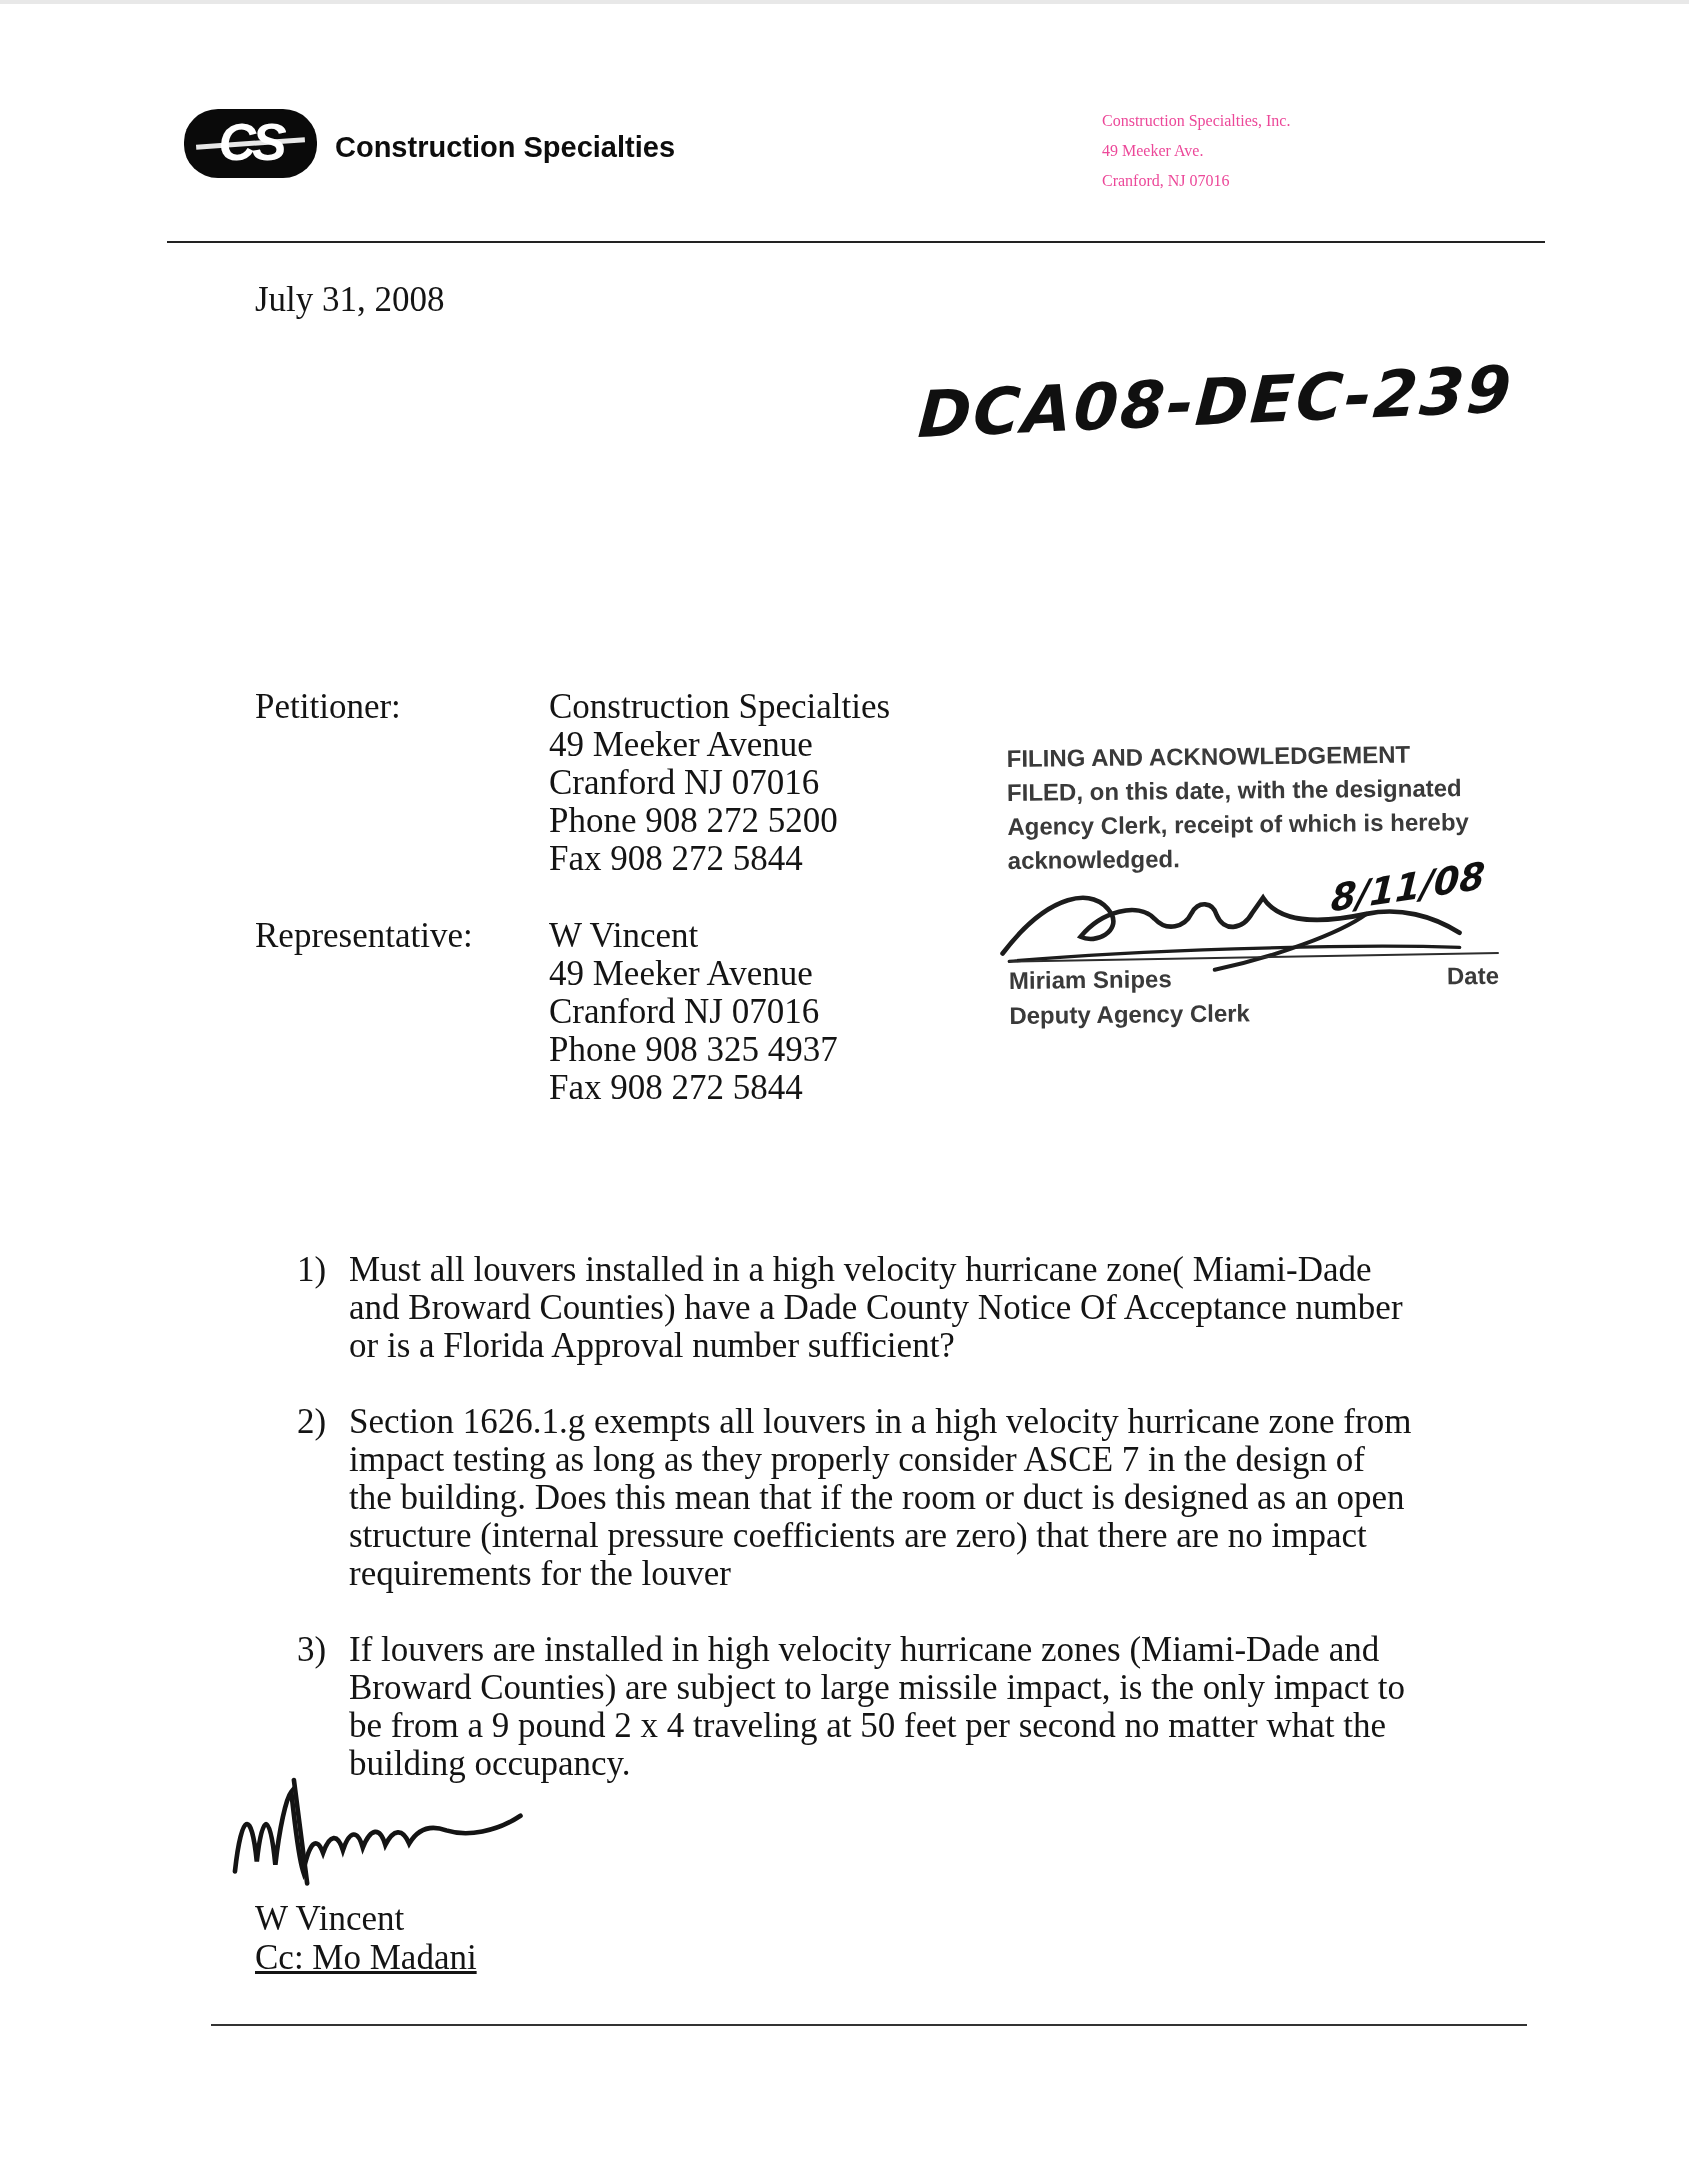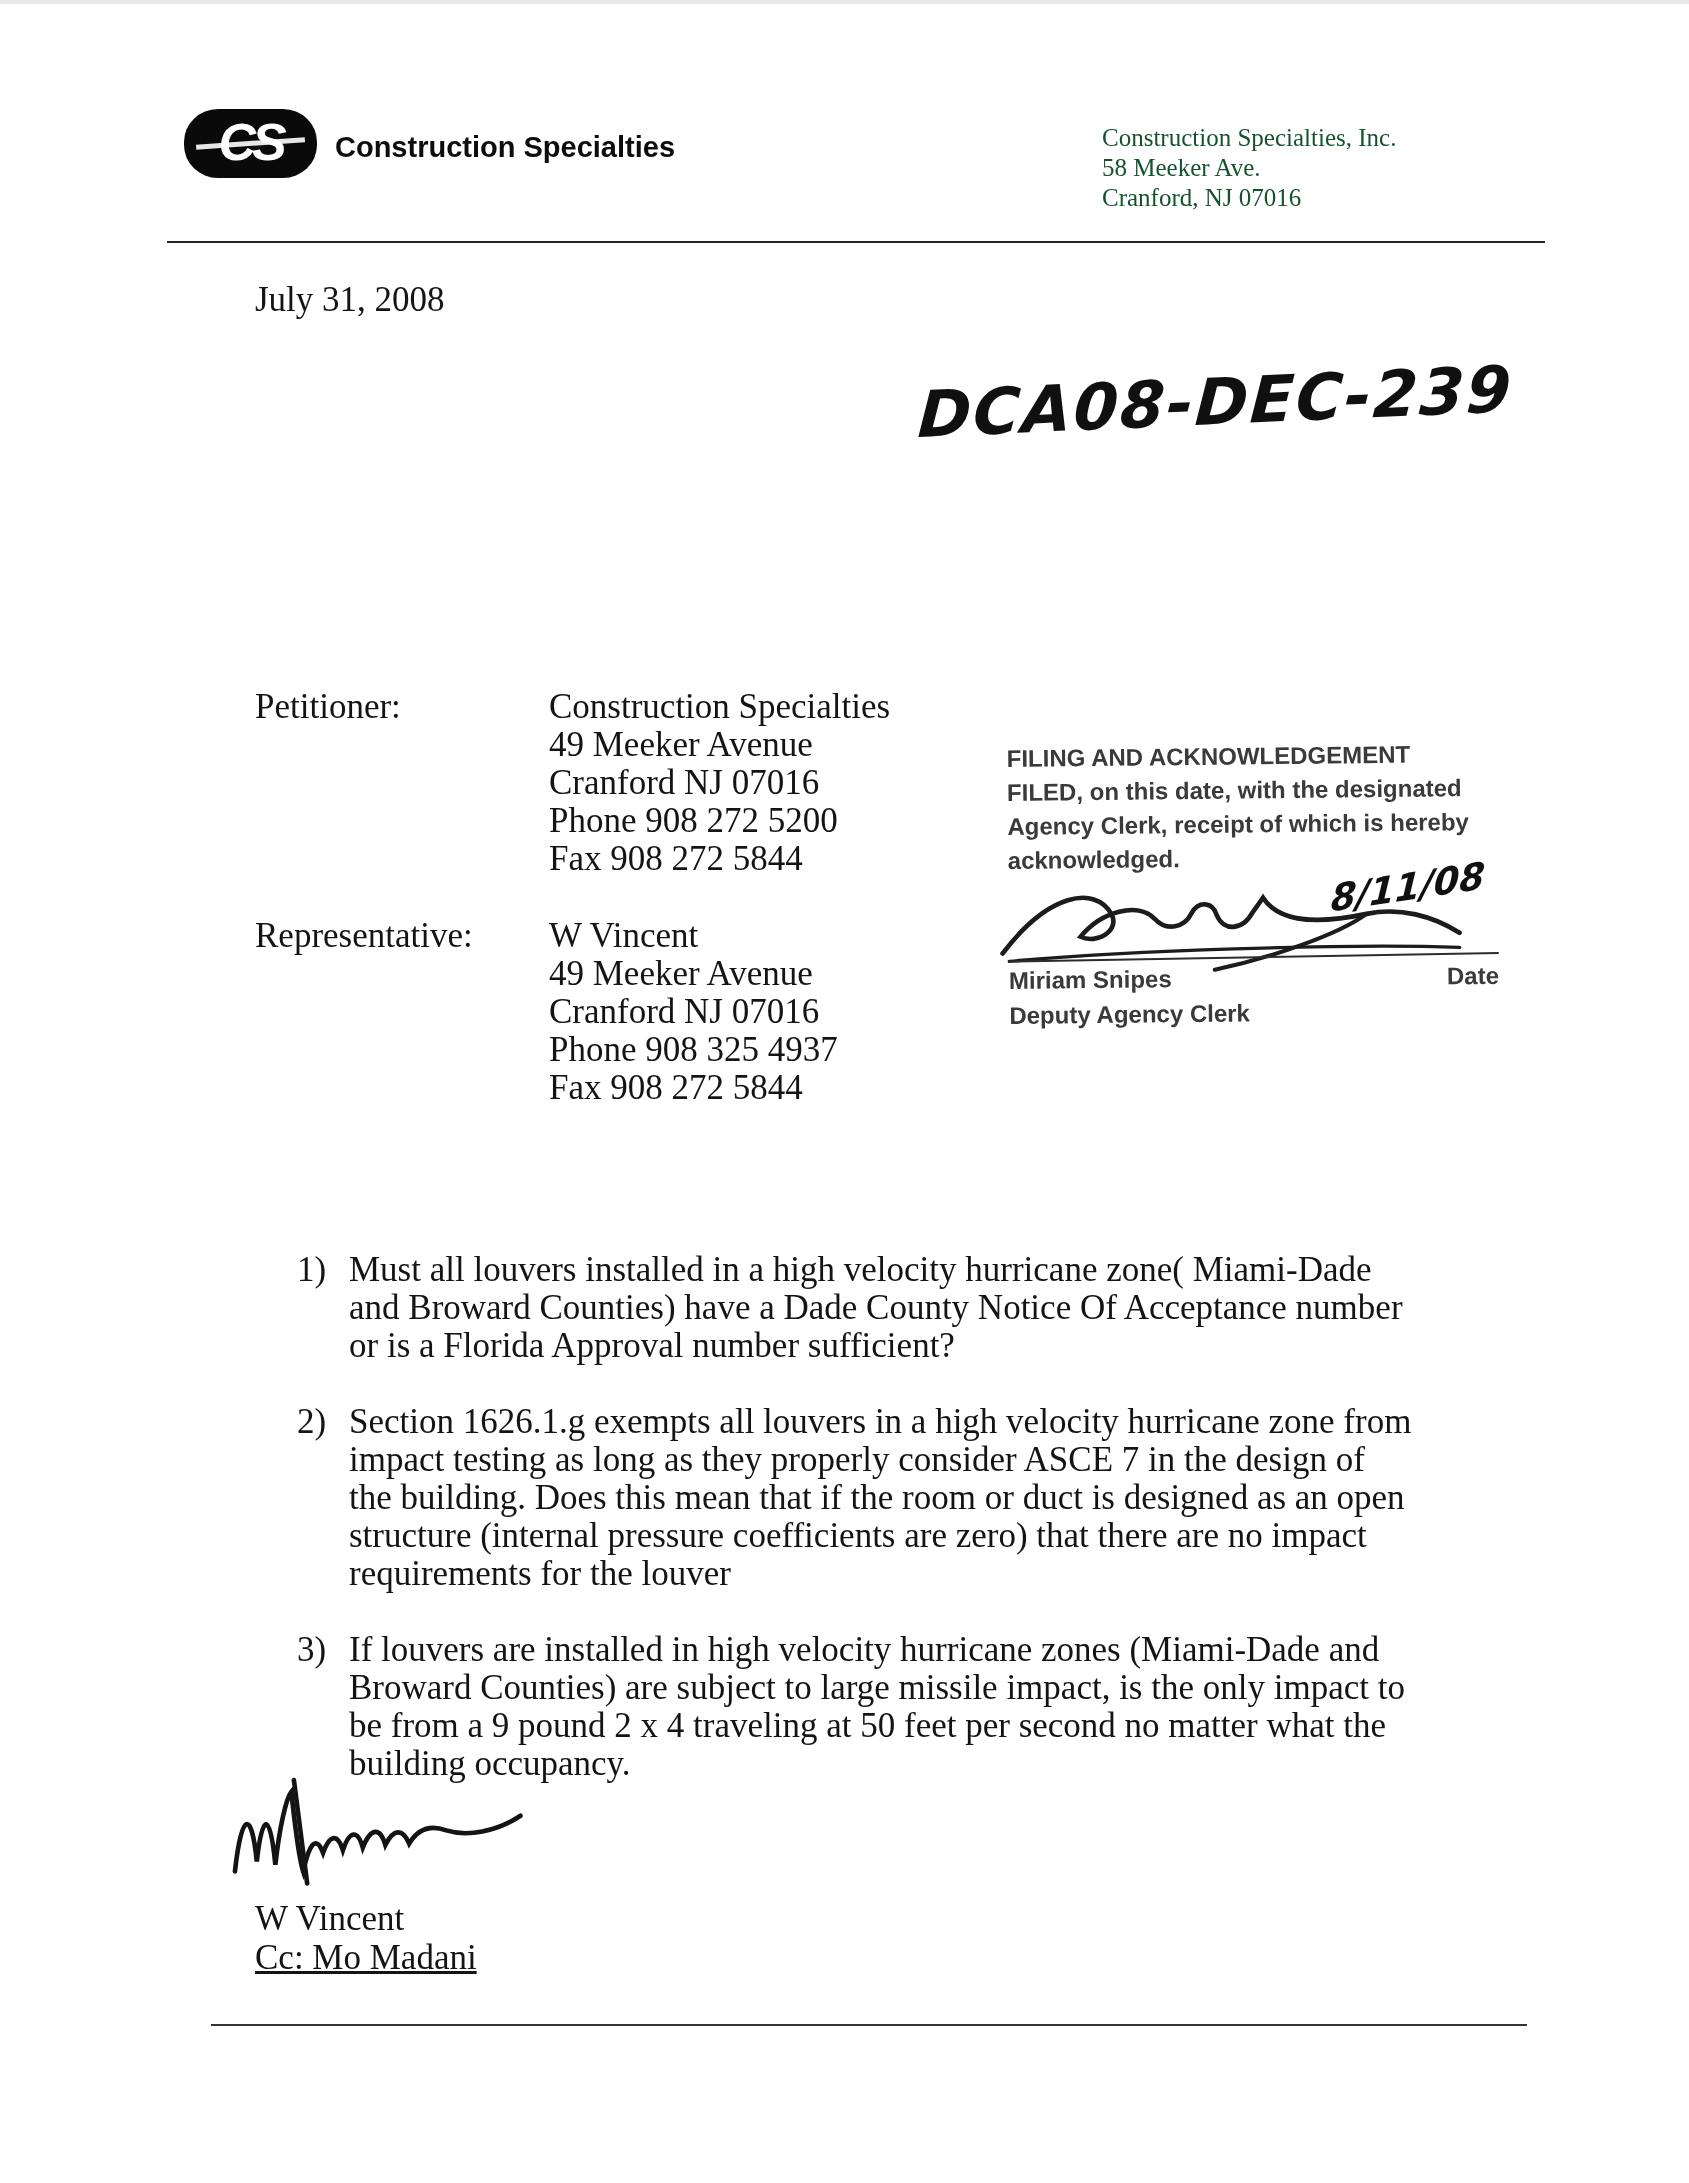--- a/index.html
+++ b/index.html
@@ -46,24 +46,24 @@
     position: absolute;
     left: 335px; top: 127px;
     font-family: "Liberation Sans", sans-serif;
     font-weight: bold;
     font-size: 29px;
     letter-spacing: 0px;
     color: #0d0d0d;
   }
   .company-block {
     position: absolute;
-    left: 1102px; top: 119px;
-    font-size: 25px;
+    left: 1102px; top: 102px;
+    font-size: 16px;
     line-height: 30px;
-    color: #14532d;
+    color: #ec4899;
   }
   .top-rule {
     position: absolute;
     left: 167px; top: 237px;
     width: 1378px; height: 0;
     border-top: 2px solid #222;
   }
 
   
   .txt { font-size: 35px; line-height: 38px; }
@@ -162,21 +162,21 @@
 
 <div class="page">
 
   <div class="logo">
     <span class="cs-text">CS</span>
   </div>
   <div class="brand">Construction Specialties</div>
 
   <div class="company-block">
     <div>Construction Specialties, Inc.</div>
-    <div>58 Meeker Ave.</div>
+    <div>49 Meeker Ave.</div>
     <div>Cranford, NJ  07016</div>
   </div>
 
   <div class="top-rule"></div>
 
   <div class="txt date-line">July 31, 2008</div>
 
 
   <div class="case-number">DCA08-DEC-239</div>
 

